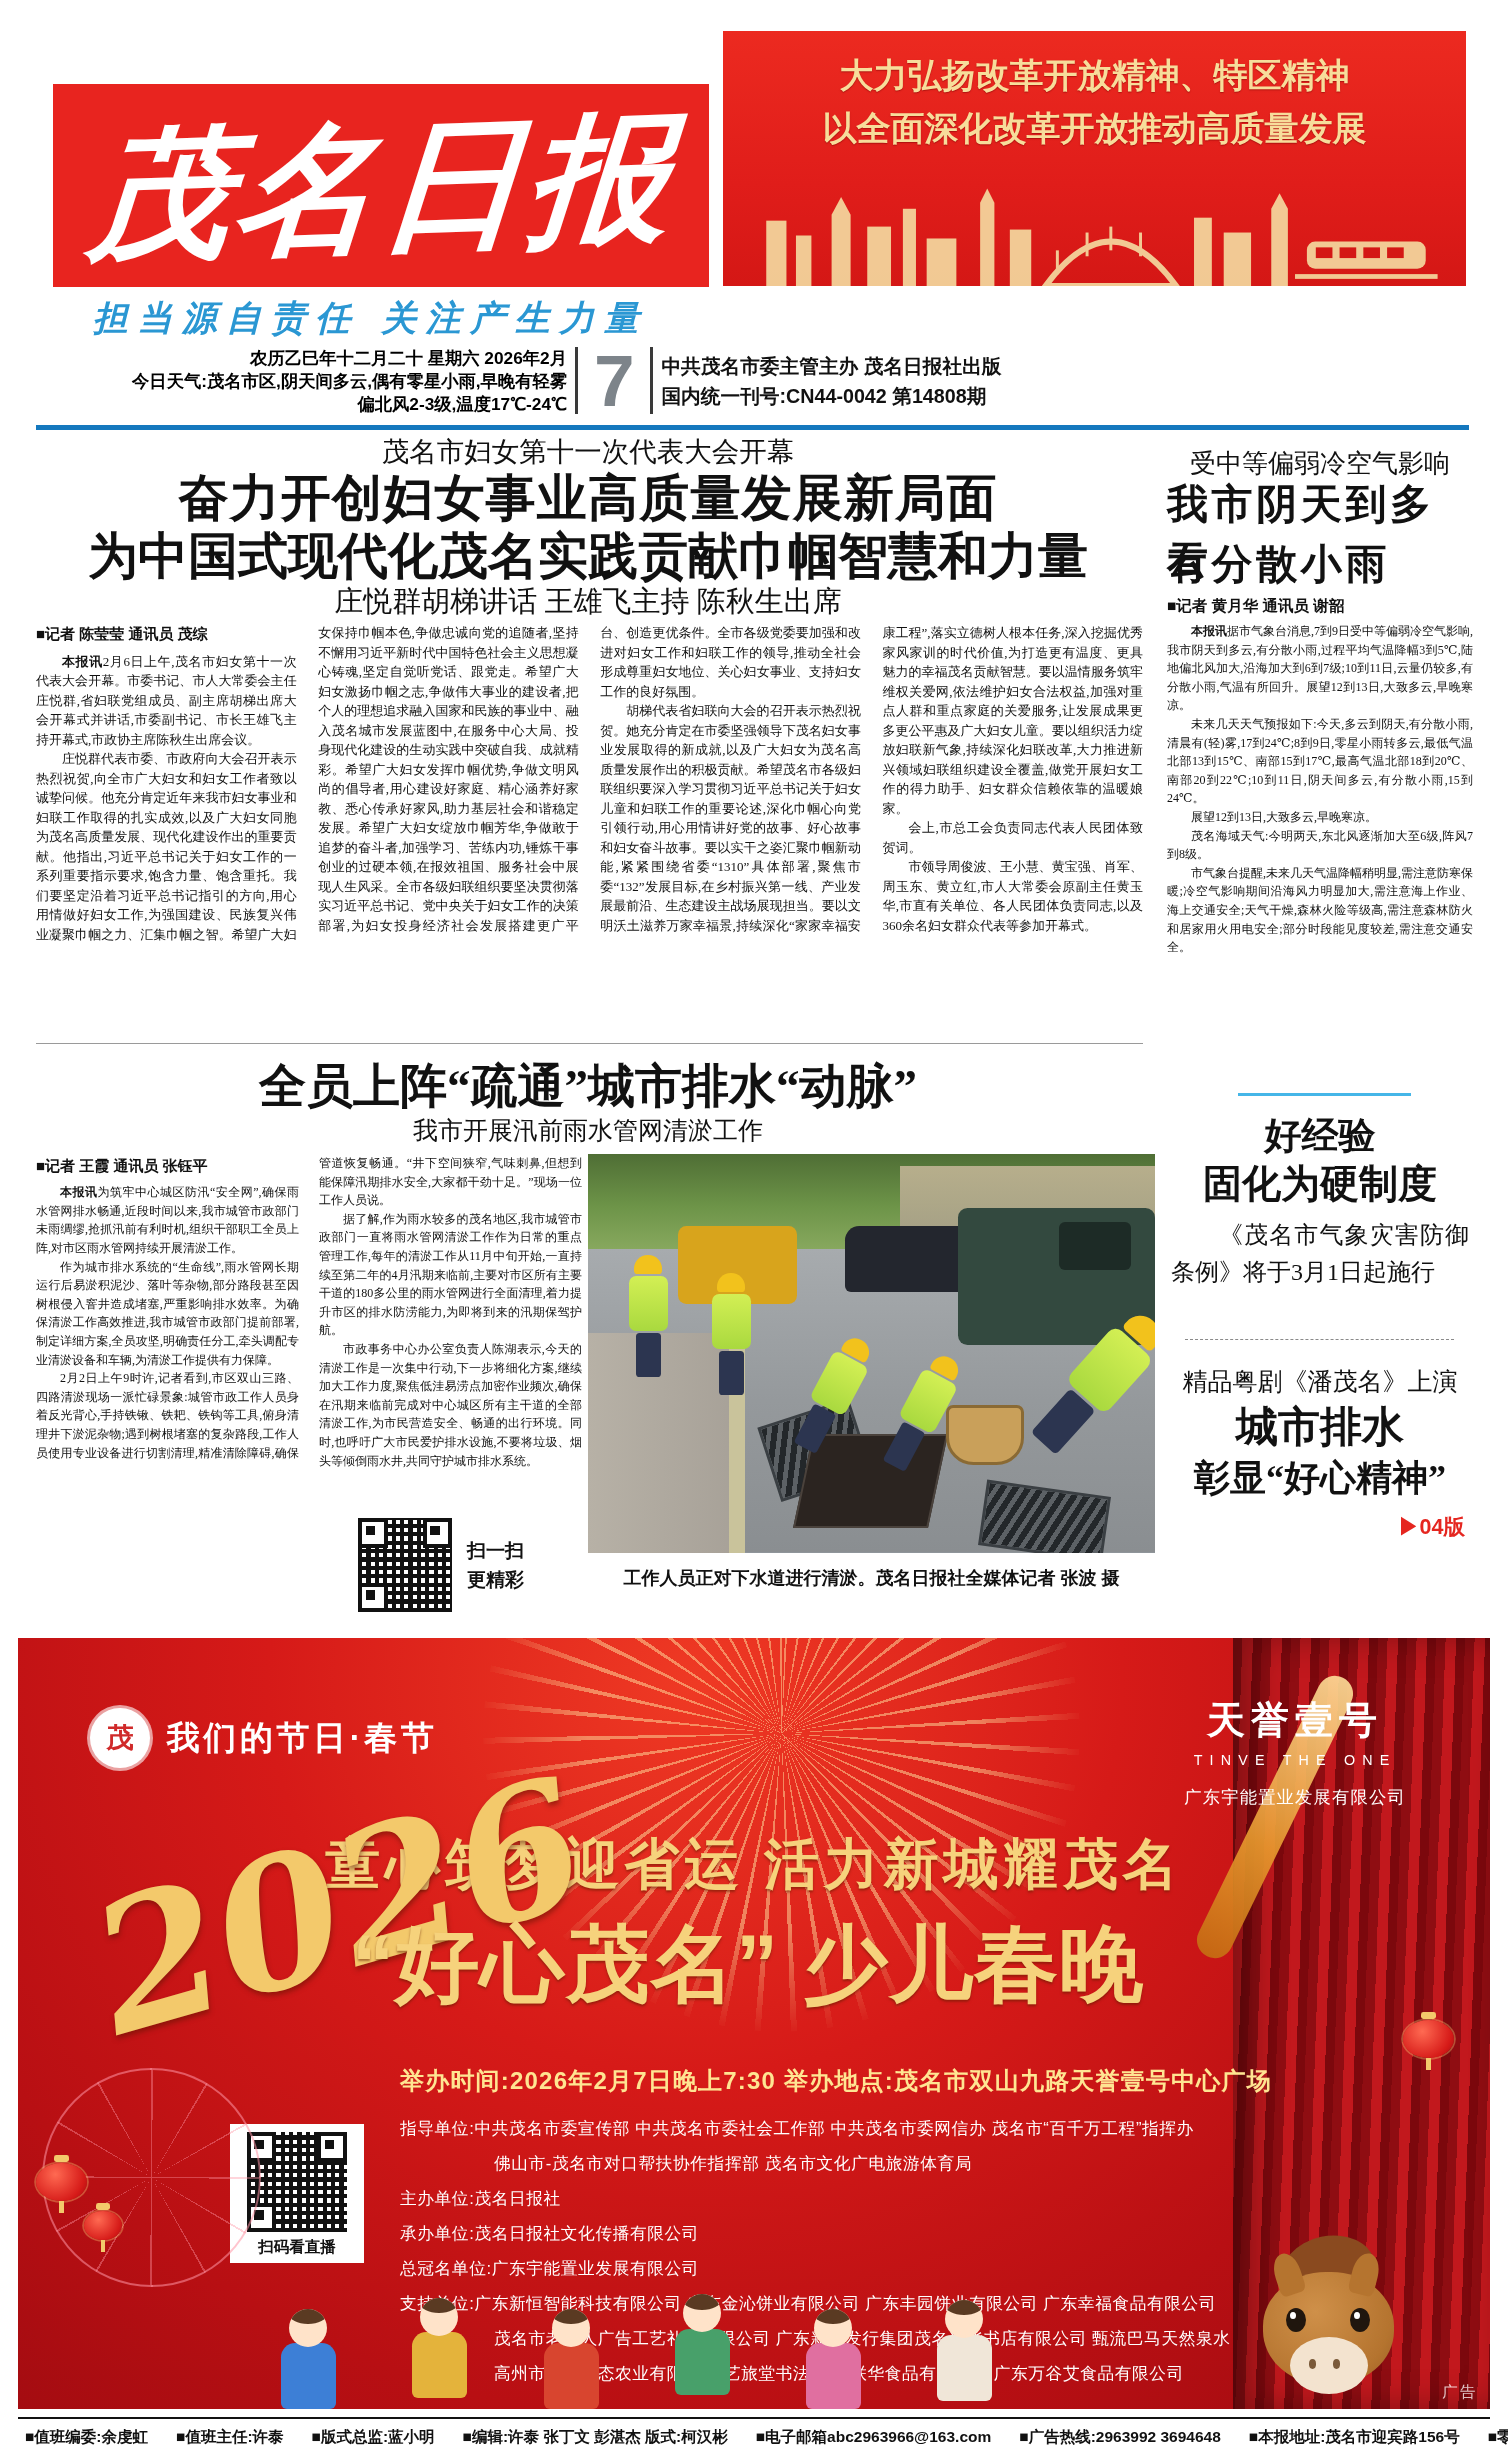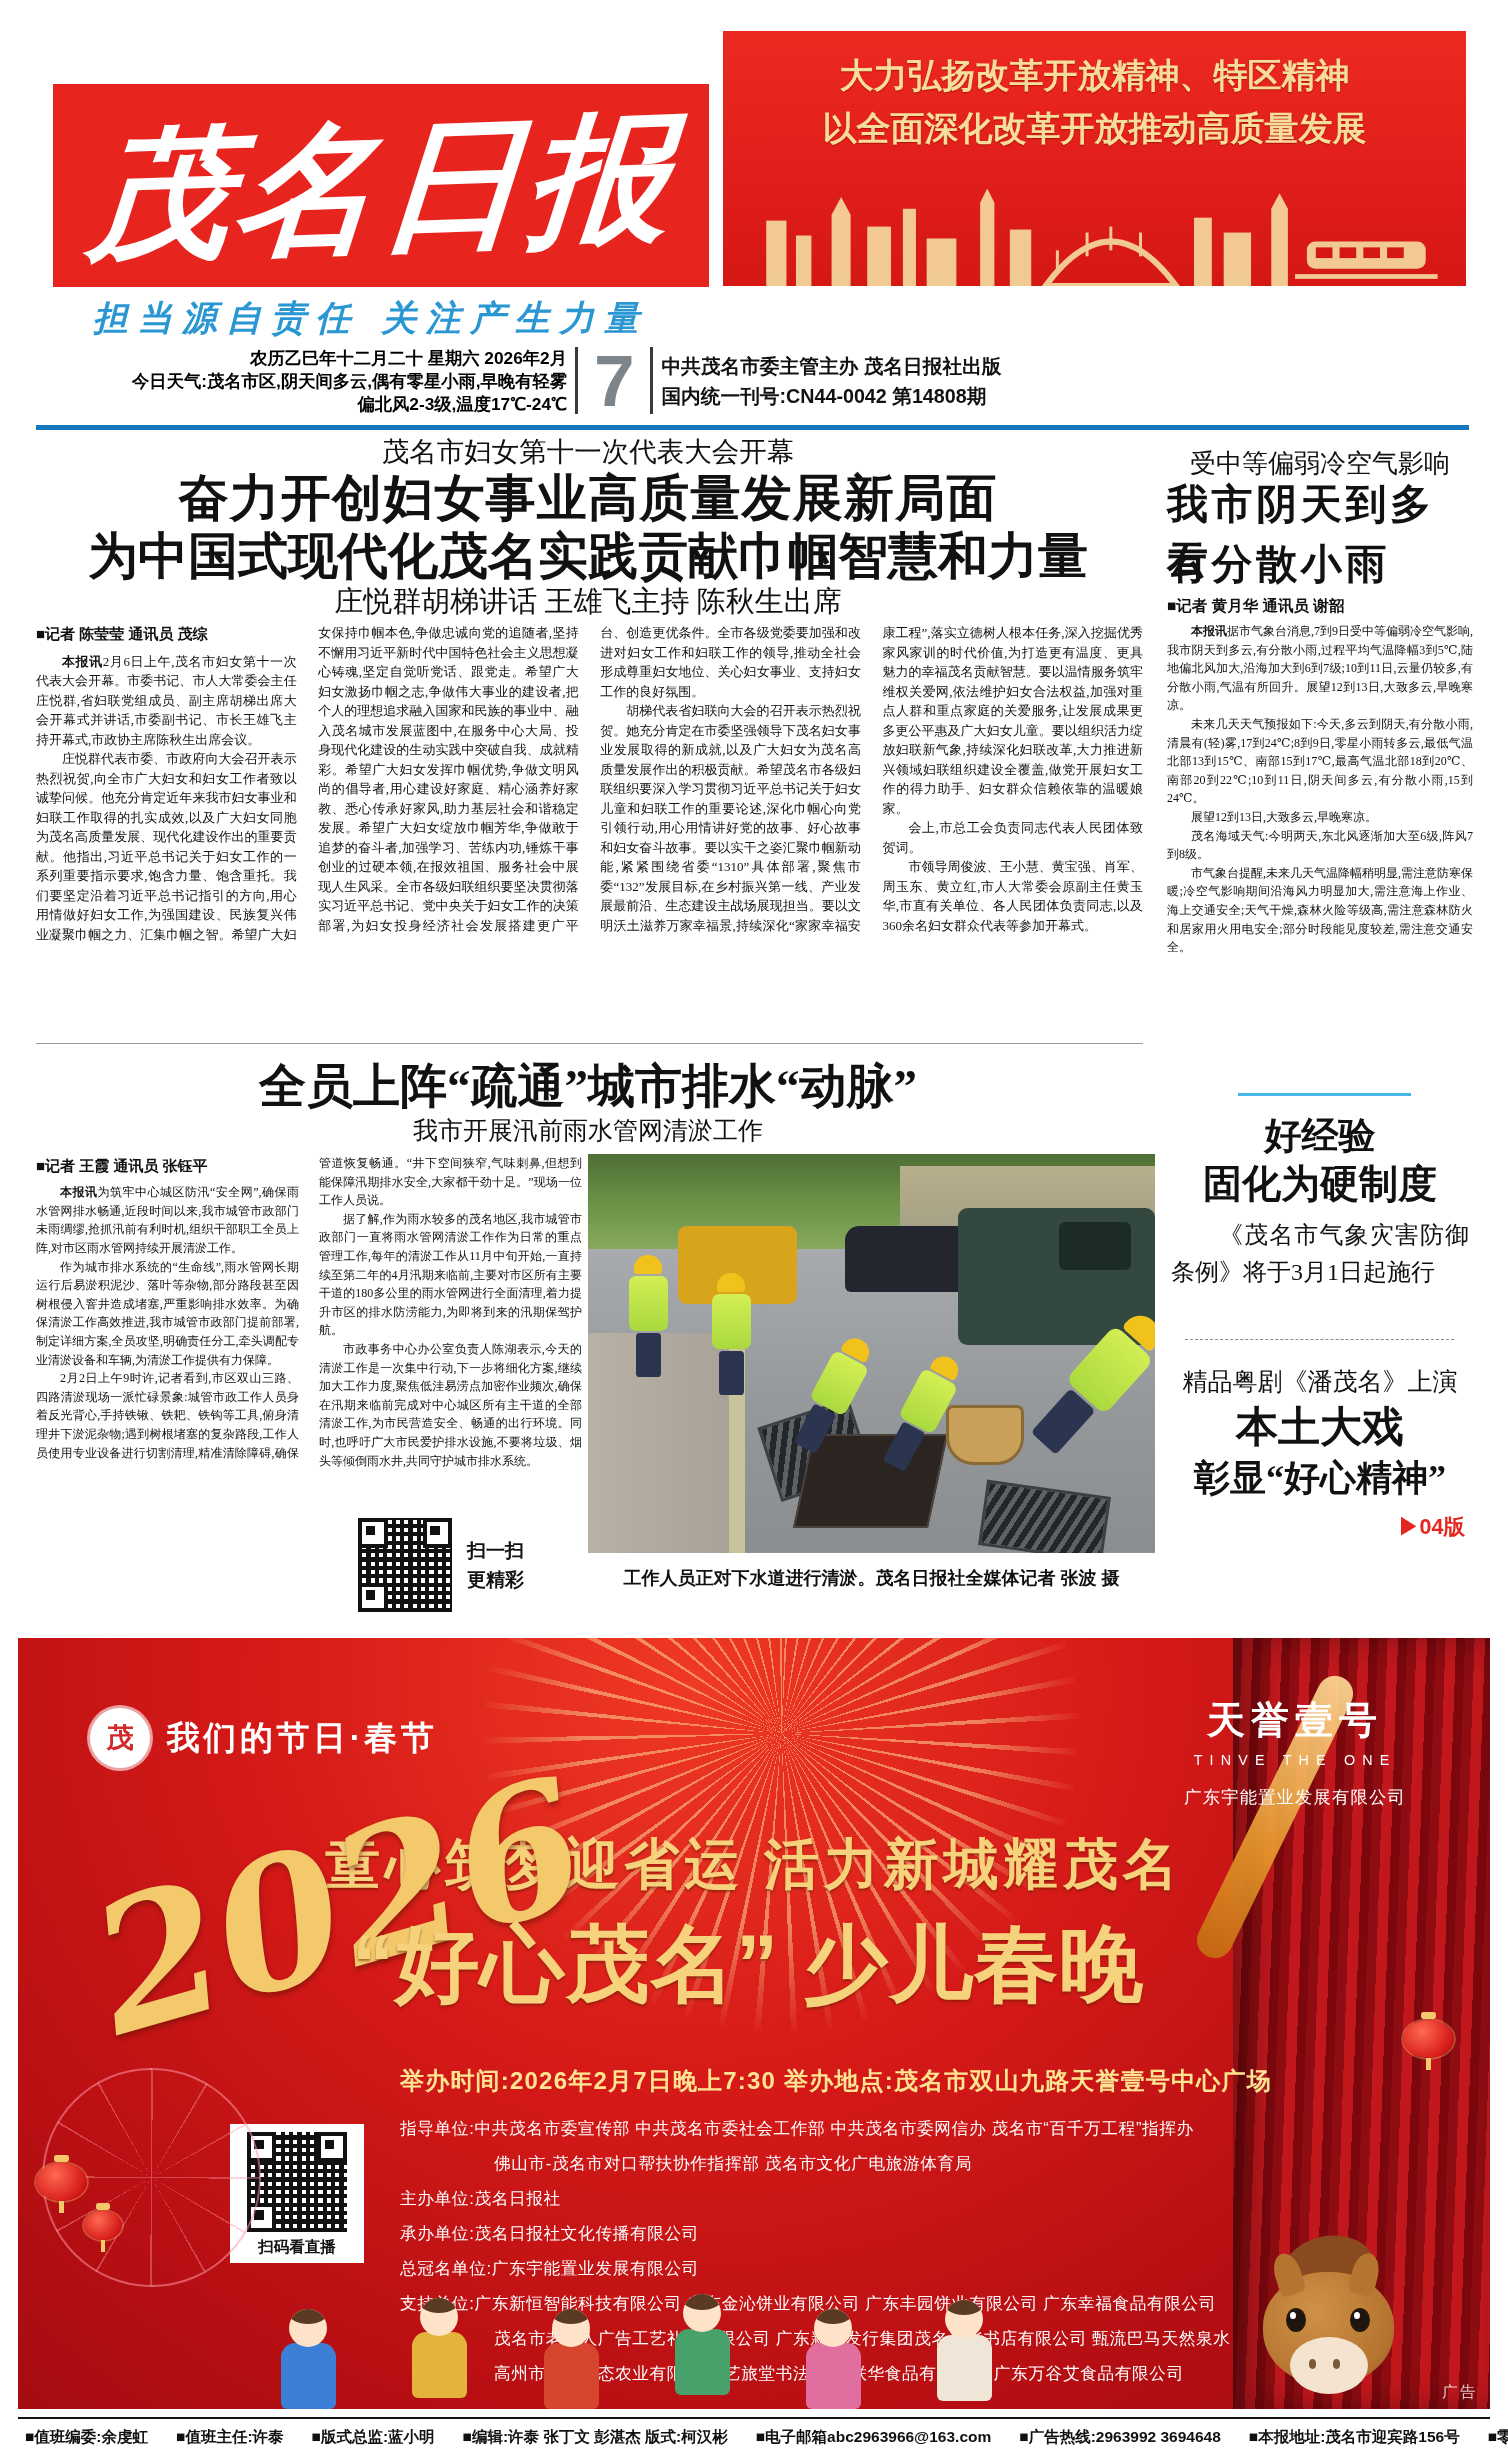--- a/index.html
+++ b/index.html
@@ -252,21 +252,21 @@
     <p>茂名海域天气:今明两天,东北风逐渐加大至6级,阵风7到8级。</p>
     <p>市气象台提醒,未来几天气温降幅稍明显,需注意防寒保暖;冷空气影响期间沿海风力明显加大,需注意海上作业、海上交通安全;天气干燥,森林火险等级高,需注意森林防火和居家用火用电安全;部分时段能见度较差,需注意交通安全。</p>
   </div>
 
   <div class="abs b-blueline"></div>
   <div class="abs b1-t1 serif">好经验</div>
   <div class="abs b1-t2 serif">固化为硬制度</div>
   <div class="abs b1-sub serif">《茂名市气象灾害防御条例》将于3月1日起施行</div>
   <div class="abs b-dash"></div>
   <div class="abs b2-k serif">精品粤剧《潘茂名》上演</div>
-  <div class="abs b2-t1 serif">本土大戏</div>
+  <div class="abs b2-t1 serif">城市排水</div>
   <div class="abs b2-t2 serif">彰显“好心精神”</div>
   <div class="abs b2-page">▶04版</div>
 
   <div class="abs d-h serif">全员上阵“疏通”城市排水“动脉”</div>
   <div class="abs d-sub serif">我市开展汛前雨水管网清淤工作</div>
   <div class="abs d-body serif">
     <p class="rep">■记者 王霞 通讯员 张钰平</p>
     <p><b>本报讯</b><span>为筑牢中心城区防汛“安全网”,确保雨水管网排水畅通,近段时间以来,我市城管市政部门未雨绸缪,抢抓汛前有利时机,组织干部职工全员上阵,对市区雨水管网持续开展清淤工作。</span></p>
     <p>作为城市排水系统的“生命线”,雨水管网长期运行后易淤积泥沙、落叶等杂物,部分路段甚至因树根侵入窨井造成堵塞,严重影响排水效率。为确保清淤工作高效推进,我市城管市政部门提前部署,制定详细方案,全员攻坚,明确责任分工,牵头调配专业清淤设备和车辆,为清淤工作提供有力保障。</p>
     <p>2月2日上午9时许,记者看到,市区双山三路、四路清淤现场一派忙碌景象:城管市政工作人员身着反光背心,手持铁锹、铁耙、铁钩等工具,俯身清理井下淤泥杂物;遇到树根堵塞的复杂路段,工作人员使用专业设备进行切割清理,精准清除障碍,确保管道恢复畅通。“井下空间狭窄,气味刺鼻,但想到能保障汛期排水安全,大家都干劲十足。”现场一位工作人员说。</p>

